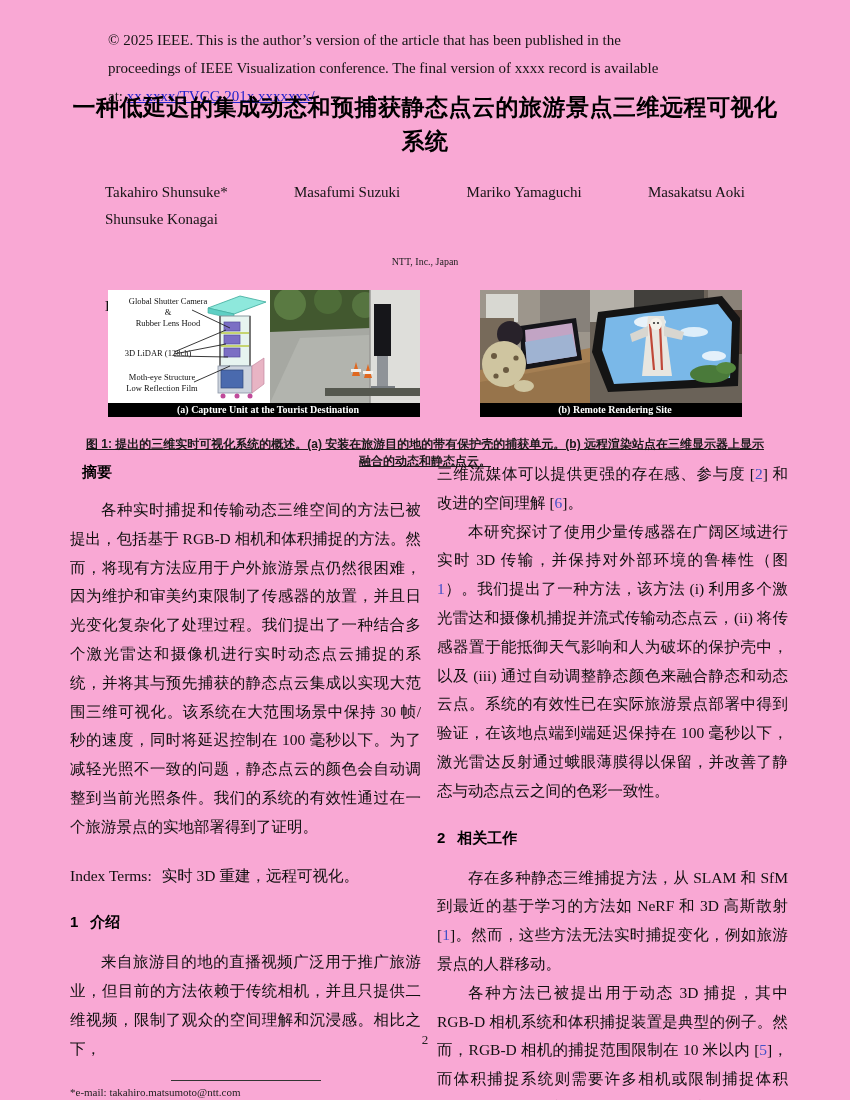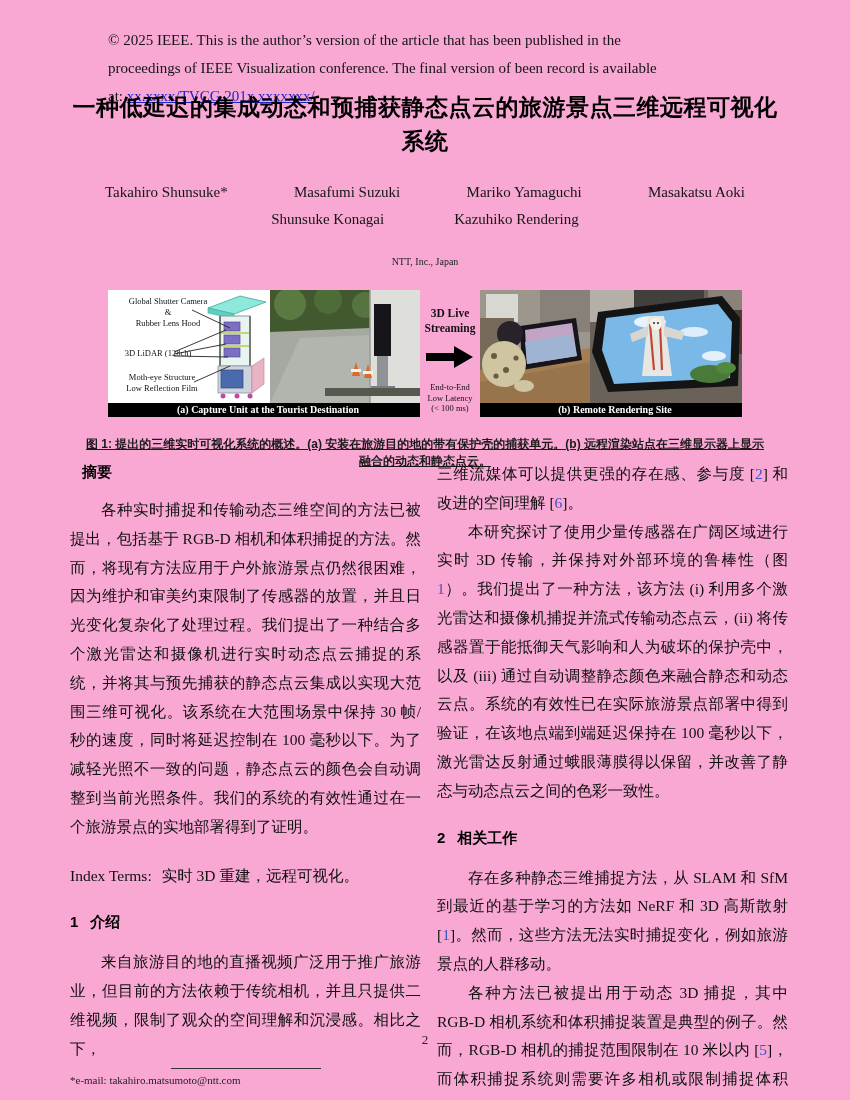--- a/index.html
+++ b/index.html
@@ -15,21 +15,21 @@
     font-size:15px; line-height:28px; color:#141414; }
   .notice a, .link { color:var(--link,#2222cc); text-decoration:underline; cursor:pointer; }
   
   .title { position:absolute; left:65px; top:90px; width:720px; text-align:center;
     font-family:"Liberation Sans","DejaVu Sans",sans-serif;
     font-weight:700; font-size:23px; line-height:34px; color:#000; letter-spacing:.5px; }
   
   .authors-row1 { position:absolute; left:105px; top:184px; width:640px;
     display:flex; justify-content:space-between; font-size:15px; color:#151515; }
   .authors-row2 { position:absolute; left:105px; top:211px; width:640px;
-    display:flex; justify-content:center; gap:70px; font-size:15px; color:#151515; }
+    display:flex; justify-content:center; gap:70px; font-size:15px; color:#151515;flex-direction:column; }
   .affiliation { position:absolute; left:0; top:256px; width:850px; text-align:center;
     font-size:10px; color:#222; }
   
   .figure { position:absolute; left:108px; top:290px; width:634px; height:127px; }
   .panel { position:absolute; top:0; height:127px; }
   .panel-a { left:0; width:312px; }
   .panel-b { left:372px; width:262px; }
   .fig-middle { position:absolute; left:312px; top:0; width:60px; height:127px; text-align:center; }
   .diagram { position:absolute; left:0; top:0; width:162px; height:113px; background:#fff; }
   .diag-label { position:absolute; width:108px; text-align:center; font-size:8.5px;
@@ -49,35 +49,35 @@
   .col p { text-indent:2em; }
   .col p.noindent { text-indent:0; }
   .sec-heading { font-family:"Liberation Sans","DejaVu Sans",sans-serif;
     font-weight:700; font-size:15px; color:#000; text-align:left; line-height:20px; }
   .sec-heading .sec-num { margin-right:12px; font-weight:700; }
   .h-abstract { margin:2px 0 14px 12px; }
   .h-sec { margin:22px 0 16px 0; }
   .index-terms { margin-top:20px; text-indent:0; }
   .index-terms .it-label { margin-right:10px; }
   .cite { color:var(--cite,#4150c8); }
-  .footnote { margin-top:4px; }
+  .footnote { margin-top:16px; }
   .footnote-rule { width:150px; border-top:1.2px solid #333; margin:0 auto 4px auto; }
   .footnote-text { font-size:11px; line-height:15px; text-align:left; color:#222; }
   
   .page-num { position:absolute; left:0; top:1032px; width:850px; text-align:center;
     font-size:13px; color:#222; }
 </style>
 </head>
 <body>
 
 <div class="page">
 
   <div class="notice">
     <div>© 2025 IEEE. This is the author’s version of the article that has been published in the</div>
-    <div>proceedings of IEEE Visualization conference. The final version of been record is available</div>
+    <div>proceedings of IEEE Visualization conference. The final version of xxxx record is available</div>
     <div><span>at: </span><span class="link">xx.xxxx/TVCG.201x.xxxxxxx/</span></div>
   </div>
 
   <div class="title">一种低延迟的集成动态和预捕获静态点云的旅游景点三维远程可视化系统</div>
 
   <div class="authors-row1">
     <span>Takahiro Shunsuke*</span>
     <span>Masafumi Suzuki</span>
     <span>Mariko Yamaguchi</span>
     <span>Masakatsu Aoki</span>
@@ -148,36 +148,20 @@
         <rect x="101" y="96" width="24" height="6" fill="#787d82"></rect>
         <polygon points="82,86 86,72 90,86" fill="#e06820"></polygon>
         <rect x="81" y="79" width="10" height="3" fill="#f4f0ec"></rect>
         <polygon points="94,88 98,74 102,88" fill="#e06820"></polygon>
         <rect x="93" y="81" width="10" height="3" fill="#f4f0ec"></rect>
         <rect x="55" y="98" width="95" height="8" fill="#55584f"></rect>
       </svg>
       <div class="caption-bar">(a) Capture Unit at the Tourist Destination</div>
     </div>
 
-    <div class="fig-middle">
-      <div class="stream-label">
-        <div>3D Live</div>
-        <div>Streaming</div>
-      </div>
-      <div class="arrow-wrap">
-        <svg width="48" height="26" viewBox="0 0 48 26">
-          <polygon points="0,9 28,9 28,2 47,13 28,24 28,17 0,17" fill="#000"></polygon>
-        </svg>
-      </div>
-      <div class="latency-label">
-        <div>End-to-End</div>
-        <div>Low Latency</div>
-        <div>(&lt; 100 ms)</div>
-      </div>
-    </div>
 
     <div class="panel panel-b">
       <svg class="photo" style="left:0;" width="110" height="113" viewBox="0 0 110 113">
         <rect width="110" height="113" fill="#9d968c"></rect>
         <rect x="6" y="4" width="32" height="28" fill="#d8d8d2"></rect>
         <rect x="60" y="0" width="50" height="42" fill="#87817a"></rect>
         <rect x="0" y="28" width="34" height="52" fill="#776a5a"></rect>
         <polygon points="0,80 110,58 110,113 0,113" fill="#a57f53"></polygon>
         <polygon points="0,92 110,72 110,113 0,113" fill="#97744b"></polygon>
         <polygon points="40,36 96,28 102,70 42,80" fill="#15151a"></polygon>

